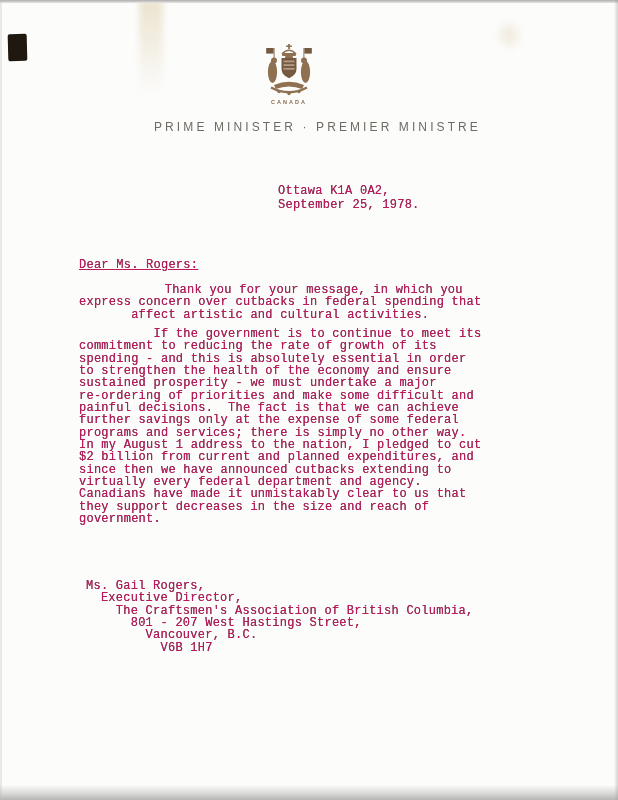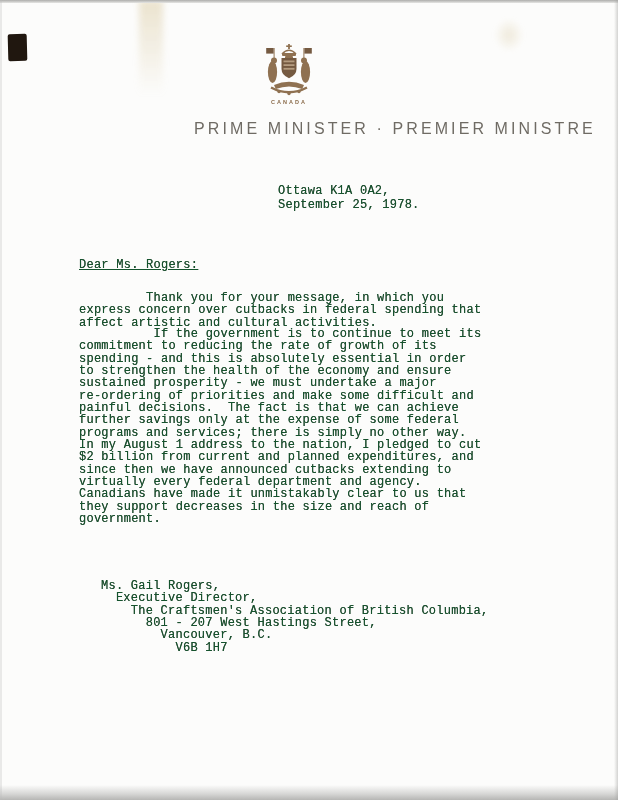--- a/index.html
+++ b/index.html
@@ -27,34 +27,34 @@
     background:linear-gradient(180deg,rgba(210,190,140,.40),rgba(210,190,140,0));
     filter:blur(3px);}
   .stain-b{position:absolute;left:494px;top:18px;width:30px;height:34px;
     background:radial-gradient(closest-side,rgba(214,196,150,.30),rgba(214,196,150,0));
     filter:blur(2px);}
   
   .crest{position:absolute;left:262px;top:44px;width:54px;height:52px;opacity:.95;}
   .crest-label{position:absolute;left:258px;top:99px;width:62px;
     text-align:center;font-size:5.5px;letter-spacing:2px;color:#8a6b4a;font-weight:bold;}
   .letterhead-title{position:absolute;left:154px;top:120px;
-    font-size:16px;letter-spacing:3.1px;color:#6f6b64;white-space:nowrap;margin-left:40px;}
+    font-size:12px;letter-spacing:3.1px;color:#6f6b64;white-space:nowrap;}
   
   pre{
     margin:0;position:absolute;
     font-family:"Liberation Mono",monospace;
     font-size:12px;line-height:12.35px;letter-spacing:.25px;
-    color:#14532d;text-shadow:0 0 .4px rgba(56,52,47,.85);
+    color:#be185d;text-shadow:0 0 .4px rgba(56,52,47,.85);
     white-space:pre;
   }
   .dateline{left:278px;top:184px;line-height:14px;}
   .salutation{left:79px;top:259px;text-decoration:underline;}
-  .para1{left:79px;top:292px;}
+  .para1{left:79px;top:284px;text-align:center;}
   .para2{left:79px;top:328px;}
-  .recipient{left:101px;top:580px;}
+  .recipient{left:86px;top:580px;}
 </style>
 </head>
 <body>
 
 <div class="page">
 
   <div class="stain-a"></div>
   <div class="stain-b"></div>
 
   <div class="corner-mark"></div>

